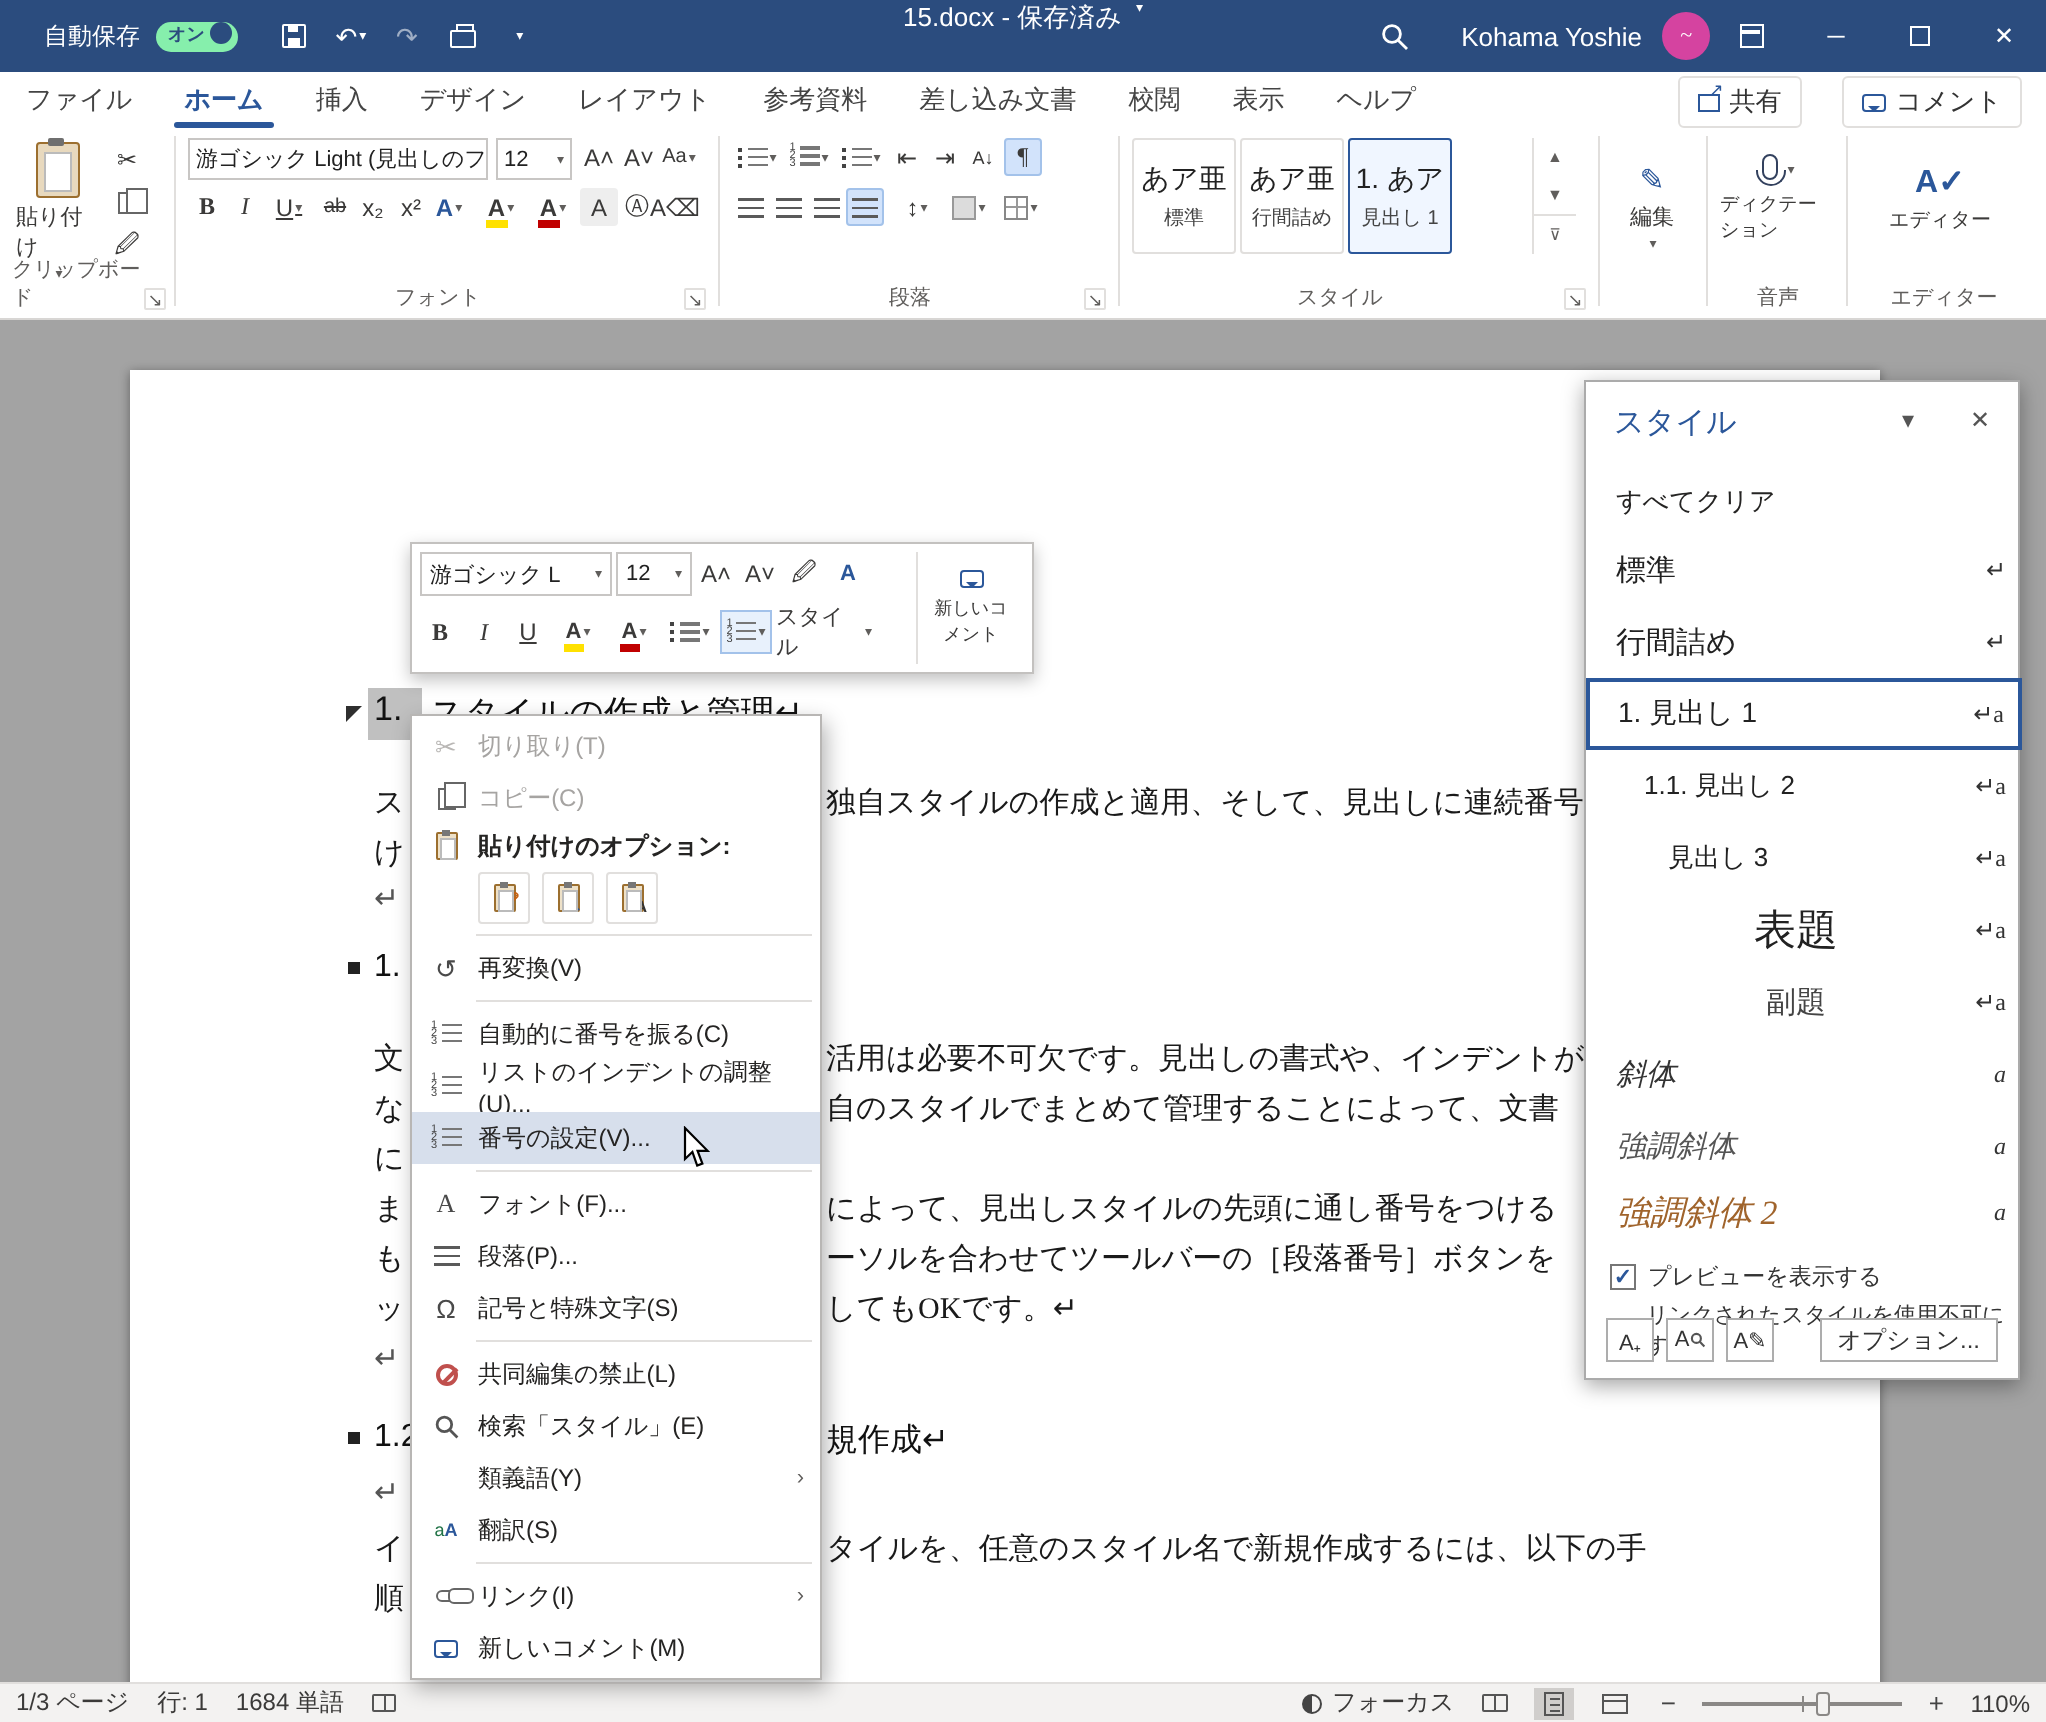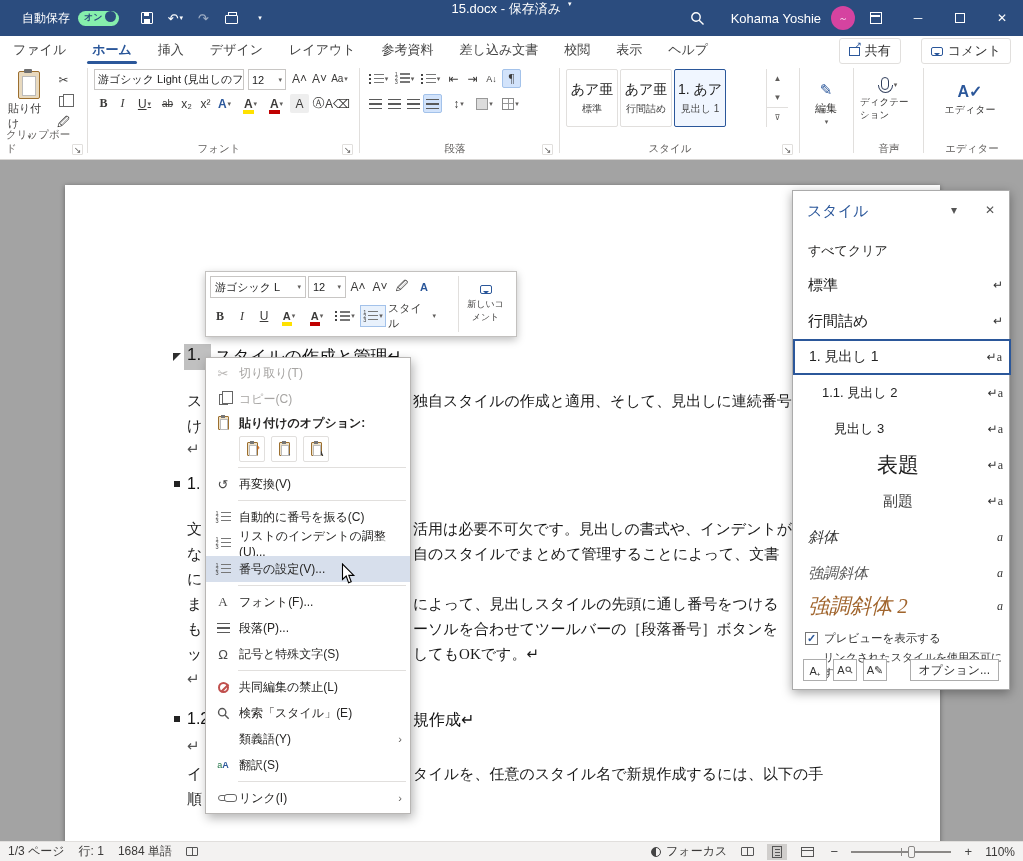--- a/index.html
+++ b/index.html
@@ -138,21 +138,21 @@
 .sp-row .mk{position:absolute;right:7px;font-size:12px;color:#333;font-family:"Liberation Serif",serif}
 .sp-row.sel{border:2px solid #2b579a}
 .st-serif{font-family:"Liberation Serif",serif;font-size:15px;color:#222}
 .st-h1{font-size:14px;color:#222}
 .st-h2{font-size:13px;color:#222;padding-left:14px}
 .st-h3{font-size:13px;color:#222;padding-left:26px}
 .st-title{font-family:"Liberation Serif",serif;font-size:21px;color:#222;margin:0 auto}
 .st-sub{font-family:"Liberation Serif",serif;font-size:15px;color:#444;margin:0 auto}
 .st-it{font-family:"Liberation Serif",serif;font-style:italic;font-size:15px;color:#333}
 .st-it2{font-family:"Liberation Serif",serif;font-style:italic;font-size:15px;color:#555}
-.st-it3{font-family:"Liberation Serif",serif;font-style:italic;font-size:21px;color:#a0642c}
+.st-it3{font-family:"Liberation Serif",serif;font-style:italic;font-size:17px;color:#a0642c}
 .sp-check{position:absolute;left:12px;display:flex;align-items:center;gap:6px;font-size:11.5px;color:#333}
 .cbox{width:13px;height:13px;border:1px solid #767676;background:#fff;display:flex;align-items:center;justify-content:center;font-size:11px;color:#2b579a;font-weight:bold}
 .sp-btn{position:absolute;width:24px;height:22px;border:1px solid #adadad;background:#fff;display:flex;align-items:center;justify-content:center;font-size:11px;color:#333}
 .sp-opt{position:absolute;right:10px;bottom:8px;height:22px;padding:1px 8px;border:1px solid #adadad;background:#fff;font-size:12px;color:#333;display:flex;align-items:center}
 
 
 .statusbar{position:absolute;left:0;top:841px;width:1023px;height:20px;background:#f3f2f1;border-top:1px solid #e1dfdd;display:flex;align-items:center;font-size:12px;color:#3b3a39;padding:0 8px;gap:14px}
 .sb-right{margin-left:auto;display:flex;align-items:center;gap:10px}
 .ic-book{width:12px;height:9px;border:1.3px solid #555;border-radius:1px;position:relative}
 .ic-book::after{content:"";position:absolute;left:50%;top:0;bottom:0;width:1.3px;background:#555}
@@ -615,20 +615,26 @@
         <span>翻訳(S)</span>
       </div>
     <div class="msep"></div>
     <div class="mi">
         <span class="ic">
           <span class="ic-link"></span>
         </span>
         <span>リンク(I)</span>
         <span class="subarr">›</span>
       </div>
+    <div class="mi">
+        <span class="ic">
+          <span class="ic-cmt"></span>
+        </span>
+        <span>新しいコメント(M)</span>
+      </div>
   </div>
 
   <div class="cursor">
     <svg width="15" height="22" viewBox="0 0 15 22">
         <path d="M1.5 1 L1.5 16.5 L5.2 13 L7.6 19.8 L10.2 18.8 L7.8 12.4 L12.8 12.4 Z" fill="#fff" stroke="#000" stroke-width="1.1"></path>
       </svg>
   </div>
 
   <div class="stylespane">
     <span class="sp-title">スタイル</span>

